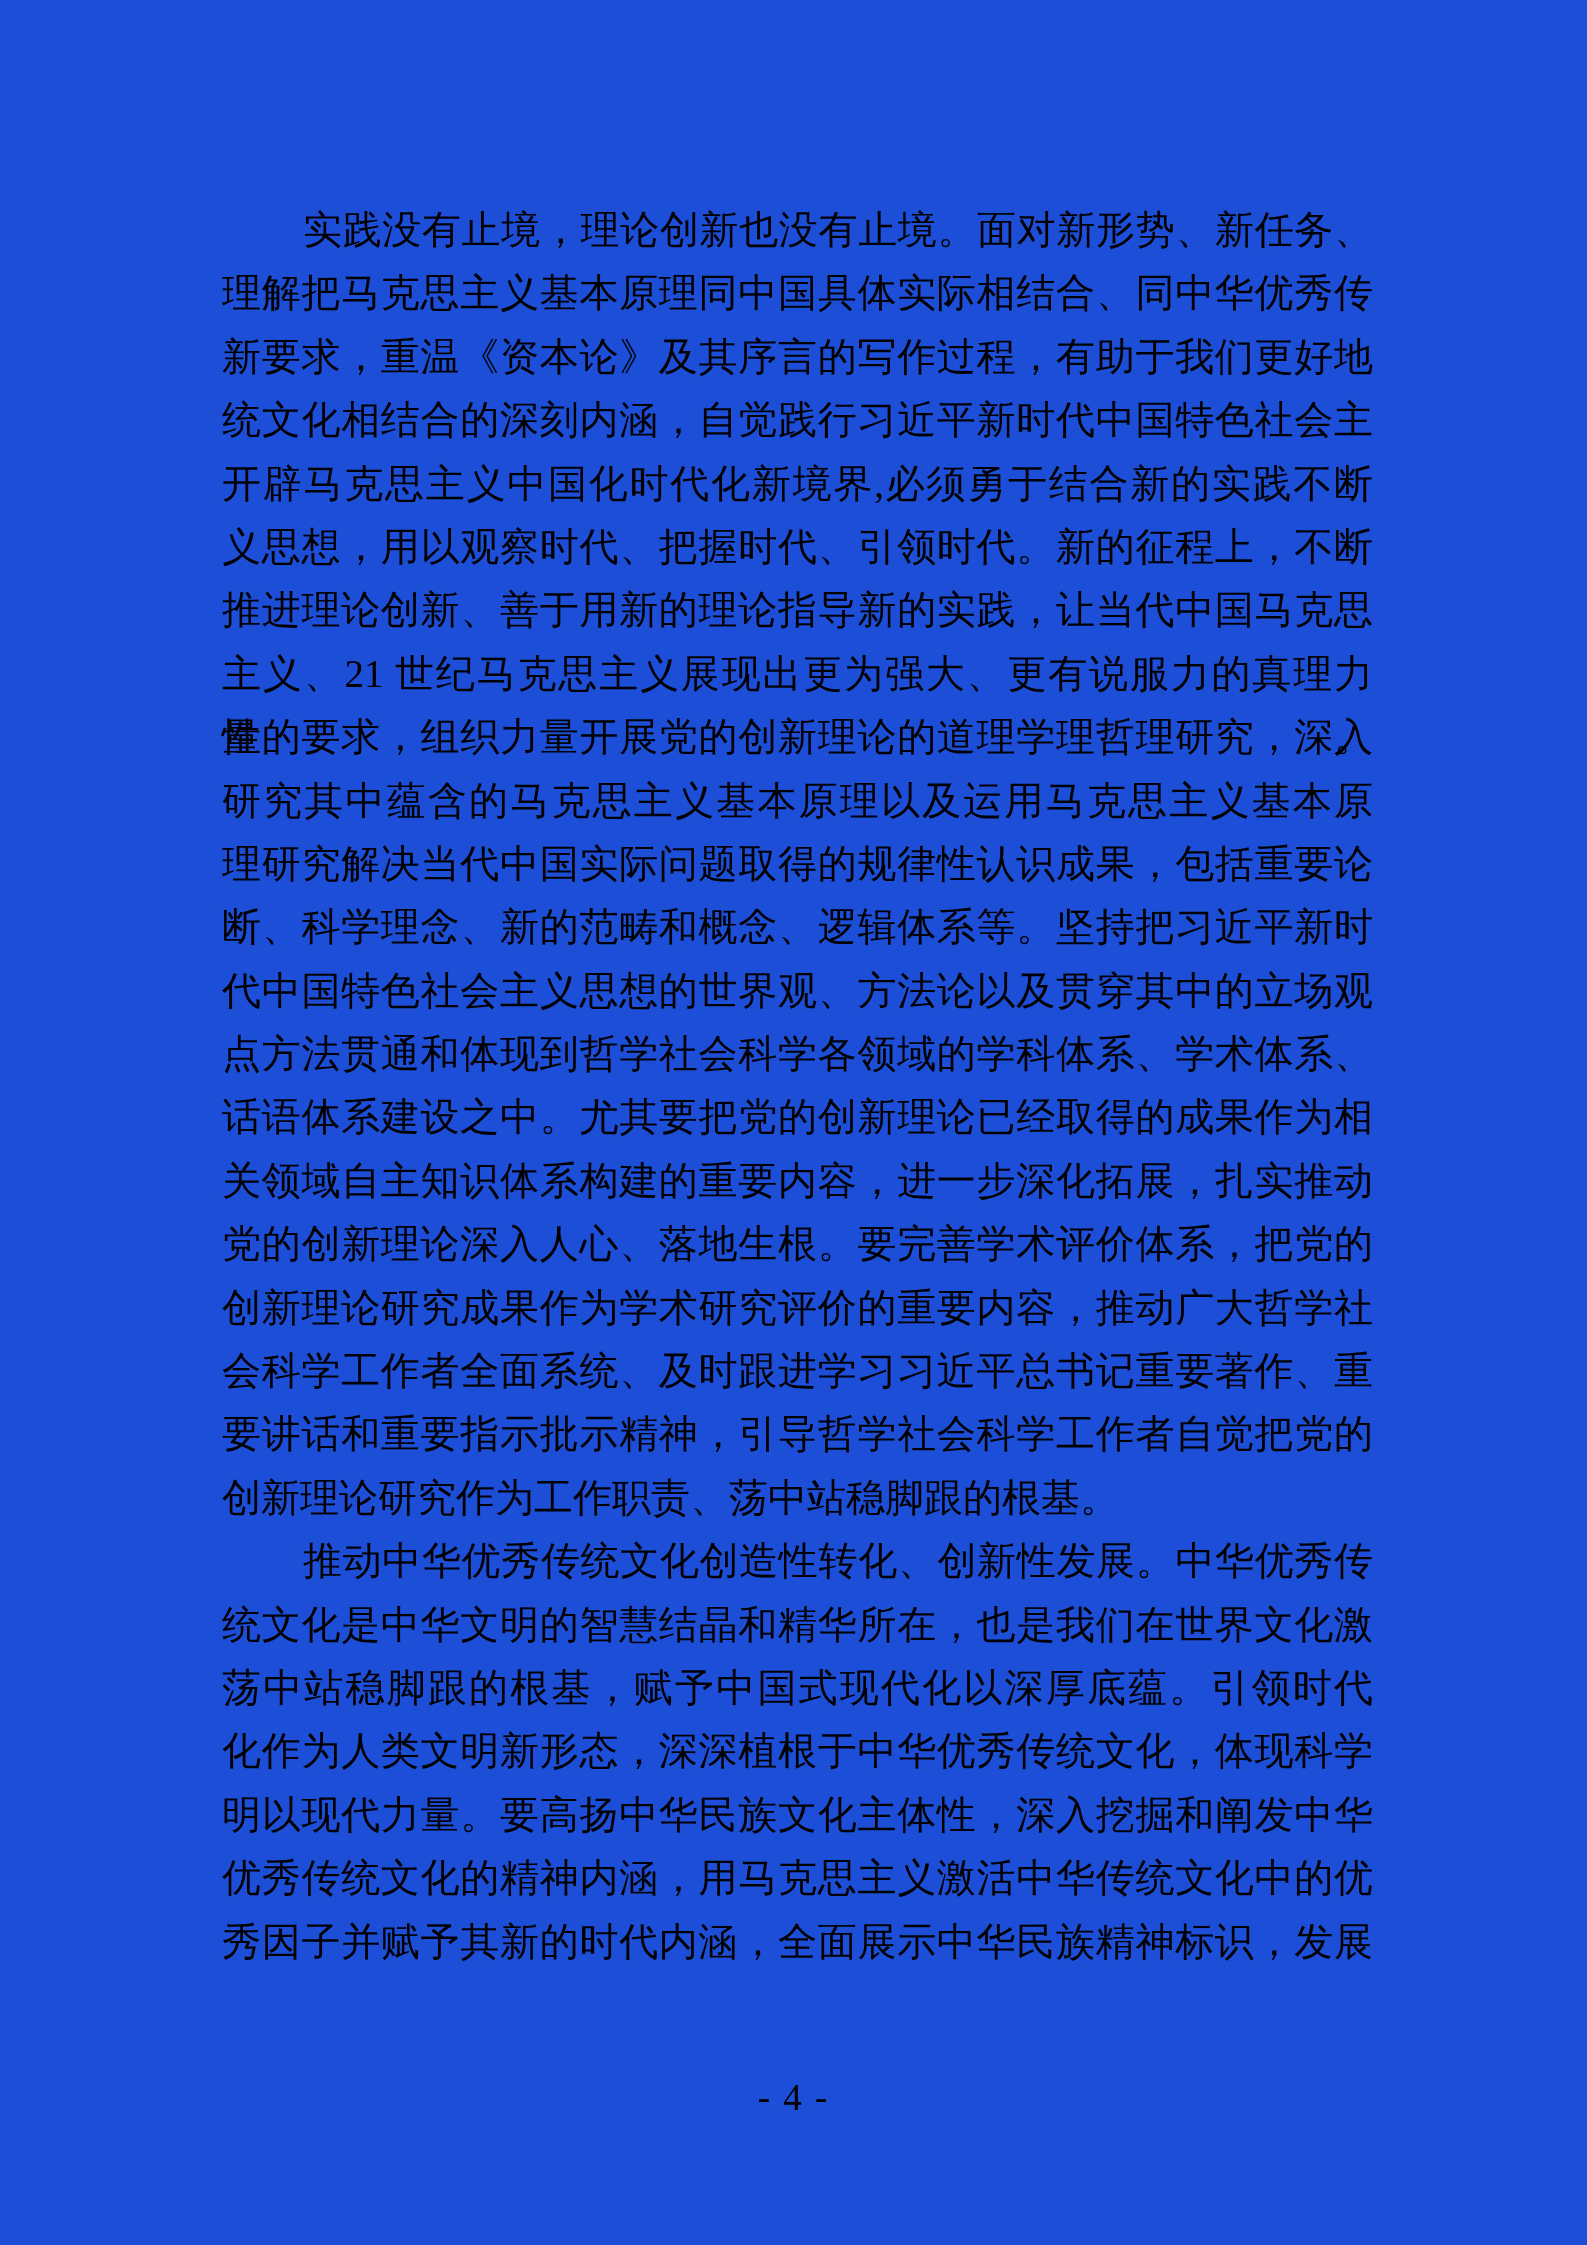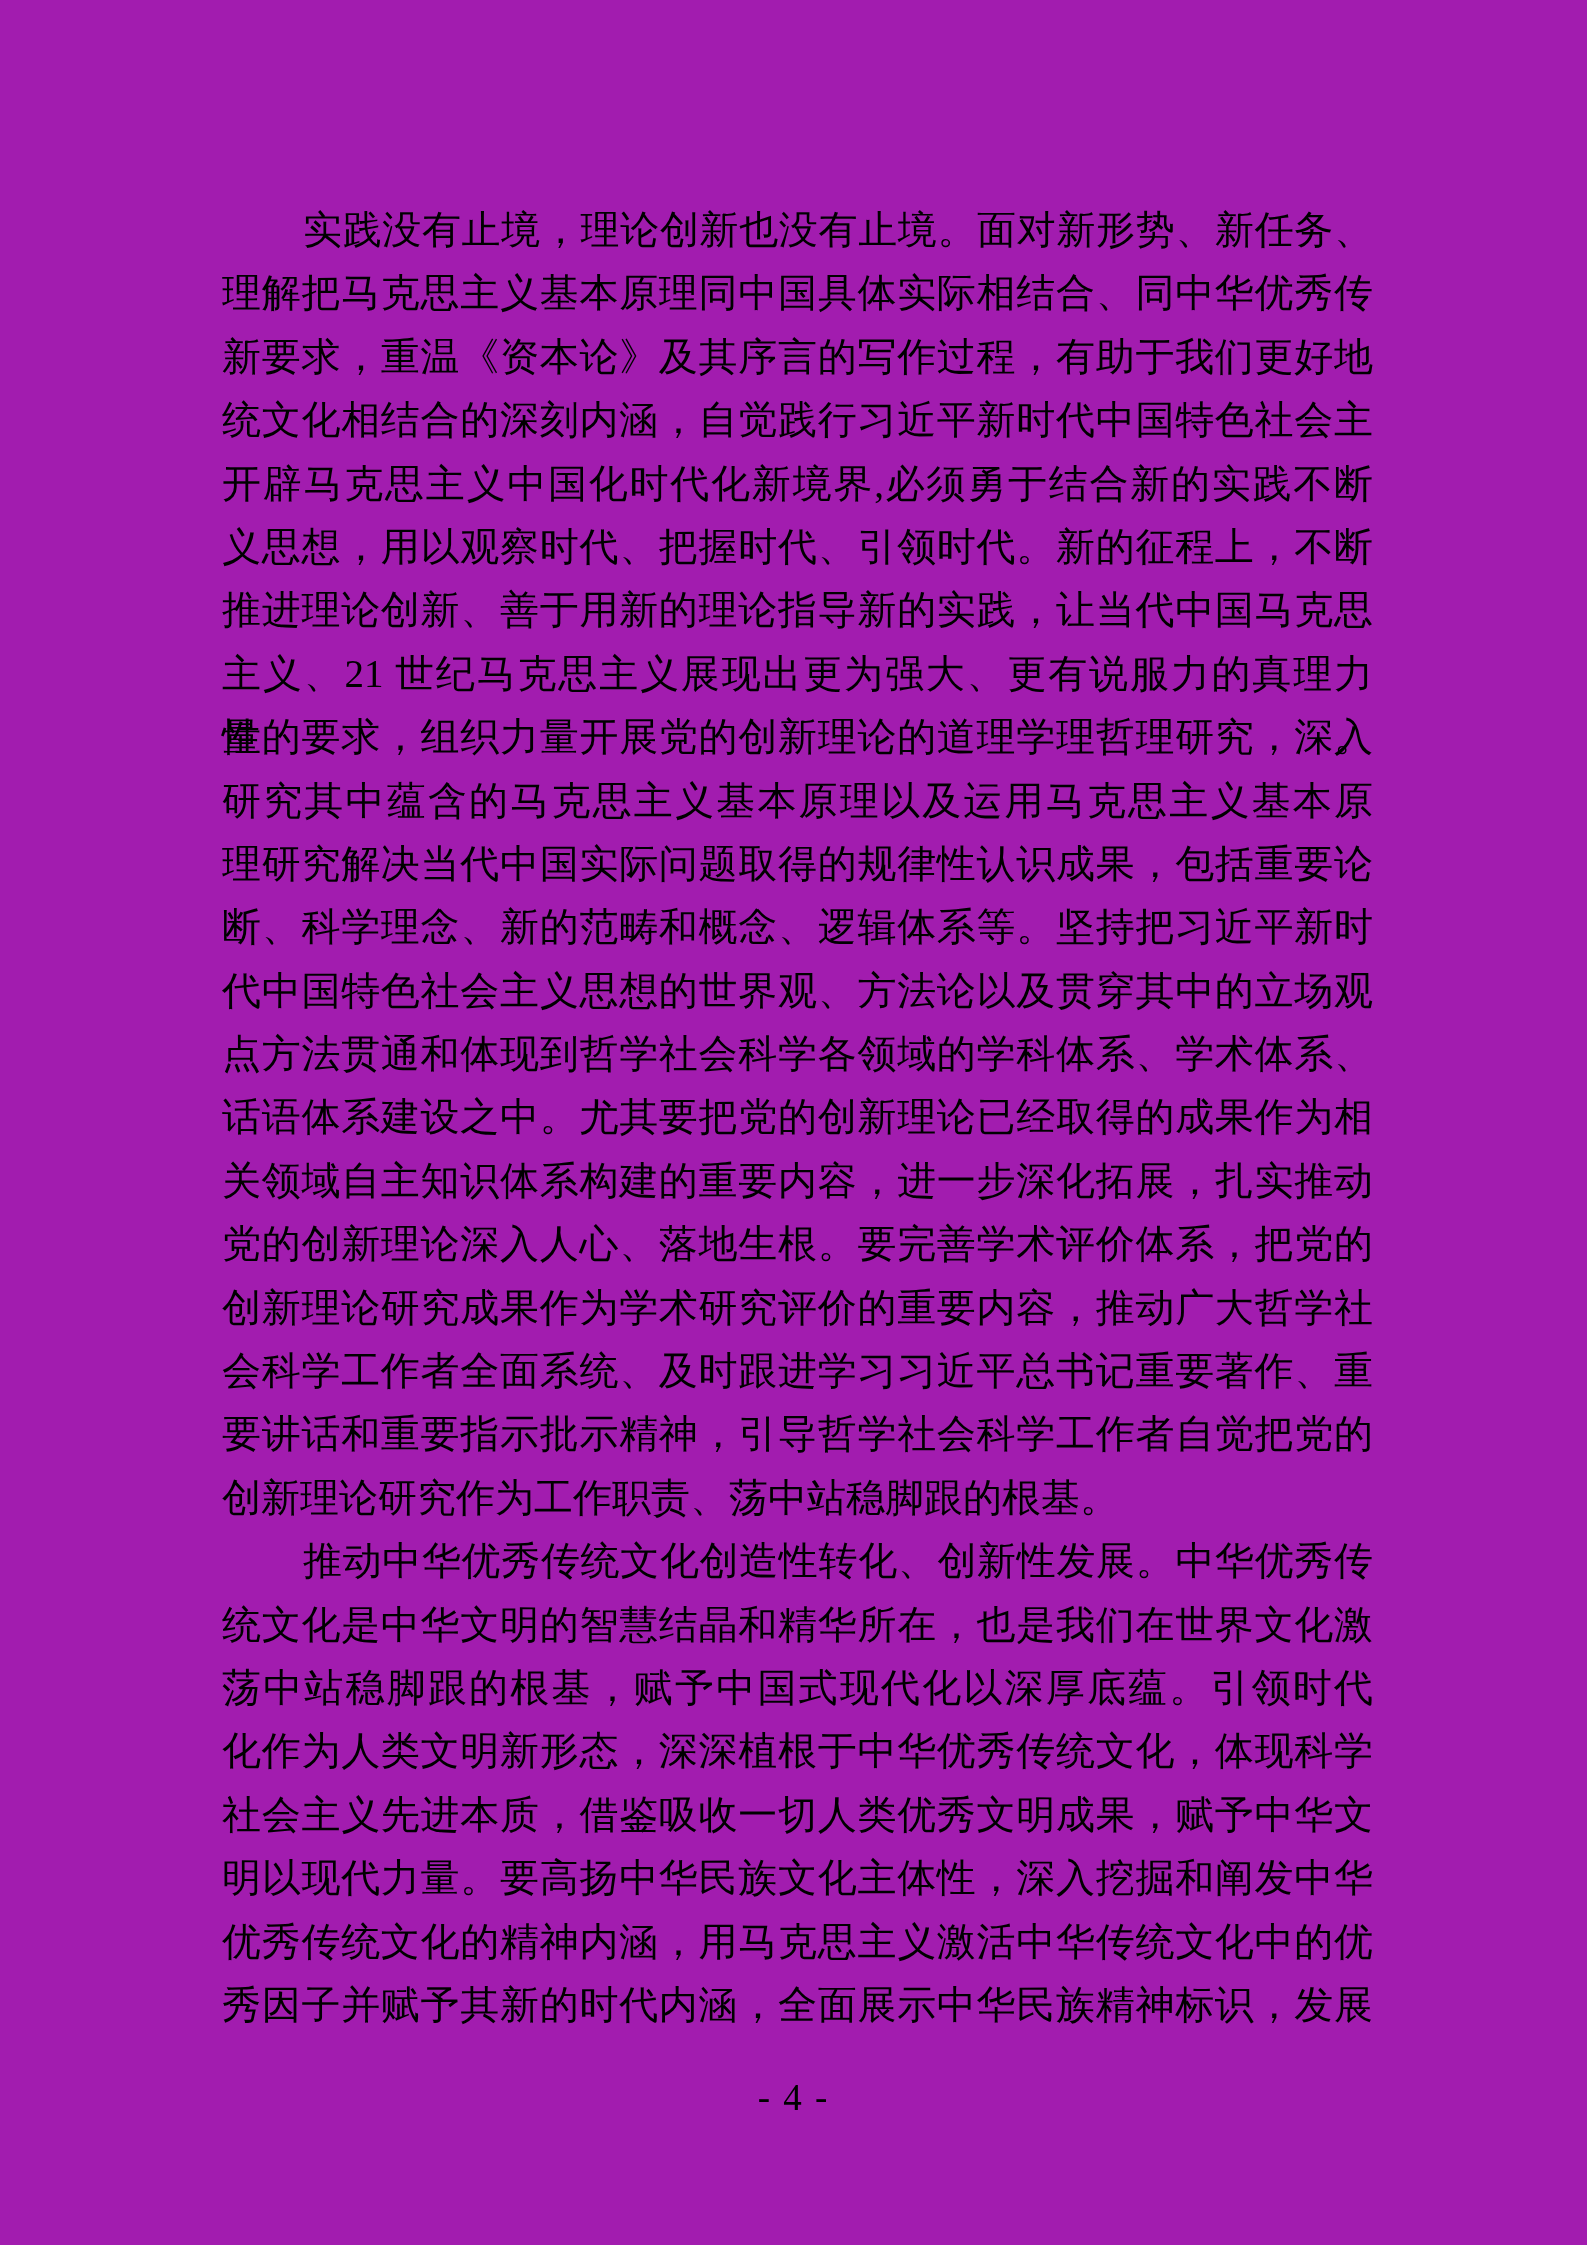--- a/index.html
+++ b/index.html
@@ -10,21 +10,21 @@
   body {
     width: 1587px;
     height: 2245px;
     position: relative;
     font-family: "Liberation Serif", "DejaVu Serif", serif;
     color: #000000;
   }
   .page {
     position: absolute;
     inset: 0;
-    background: #a21caf;
+    background: #1d4ed8;
   }
   .text-block {
     position: absolute;
     left: 222px;
     top: 198px;
     width: 1151px;
   }
   .line {
     font-size: 39px;
     line-height: 63.4px;
@@ -83,21 +83,20 @@
       <div class="line">会科学工作者全面系统、及时跟进学习习近平总书记重要著作、重</div>
       <div class="line">要讲话和重要指示批示精神，引导哲学社会科学工作者自觉把党的</div>
       <div class="line no-justify">创新理论研究作为工作职责、荡中站稳脚跟的根基。</div>
     </section>
 
     <section>
       <div class="line indent">推动中华优秀传统文化创造性转化、创新性发展。中华优秀传</div>
       <div class="line">统文化是中华文明的智慧结晶和精华所在，也是我们在世界文化激</div>
       <div class="line">荡中站稳脚跟的根基，赋予中国式现代化以深厚底蕴。引领时代</div>
       <div class="line">化作为人类文明新形态，深深植根于中华优秀传统文化，体现科学</div>
-      <div class="line">社会主义先进本质，借鉴吸收一切人类优秀文明成果，赋予中华文</div>
       <div class="line">明以现代力量。要高扬中华民族文化主体性，深入挖掘和阐发中华</div>
       <div class="line">优秀传统文化的精神内涵，用马克思主义激活中华传统文化中的优</div>
       <div class="line">秀因子并赋予其新的时代内涵，全面展示中华民族精神标识，发展</div>
     </section>
 
   </main>
 
   <footer class="page-footer">
     <span class="page-number">- 4 -</span>
   </footer>

